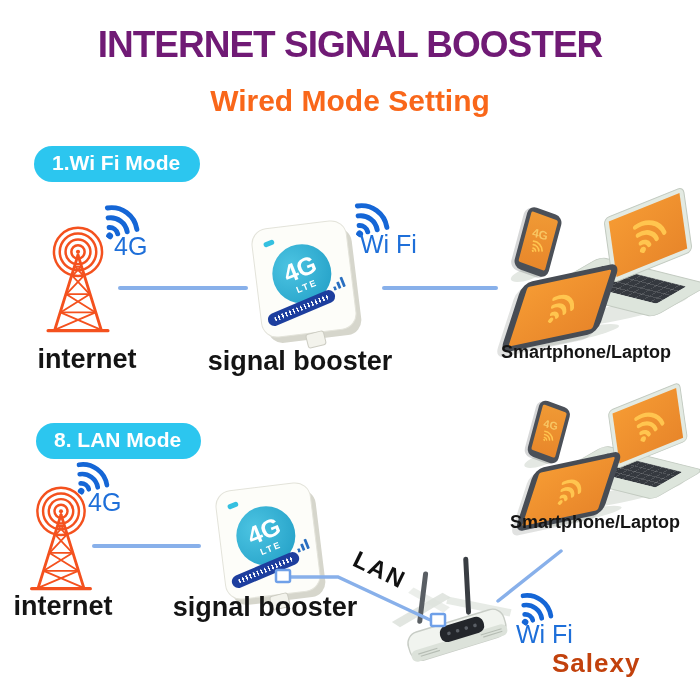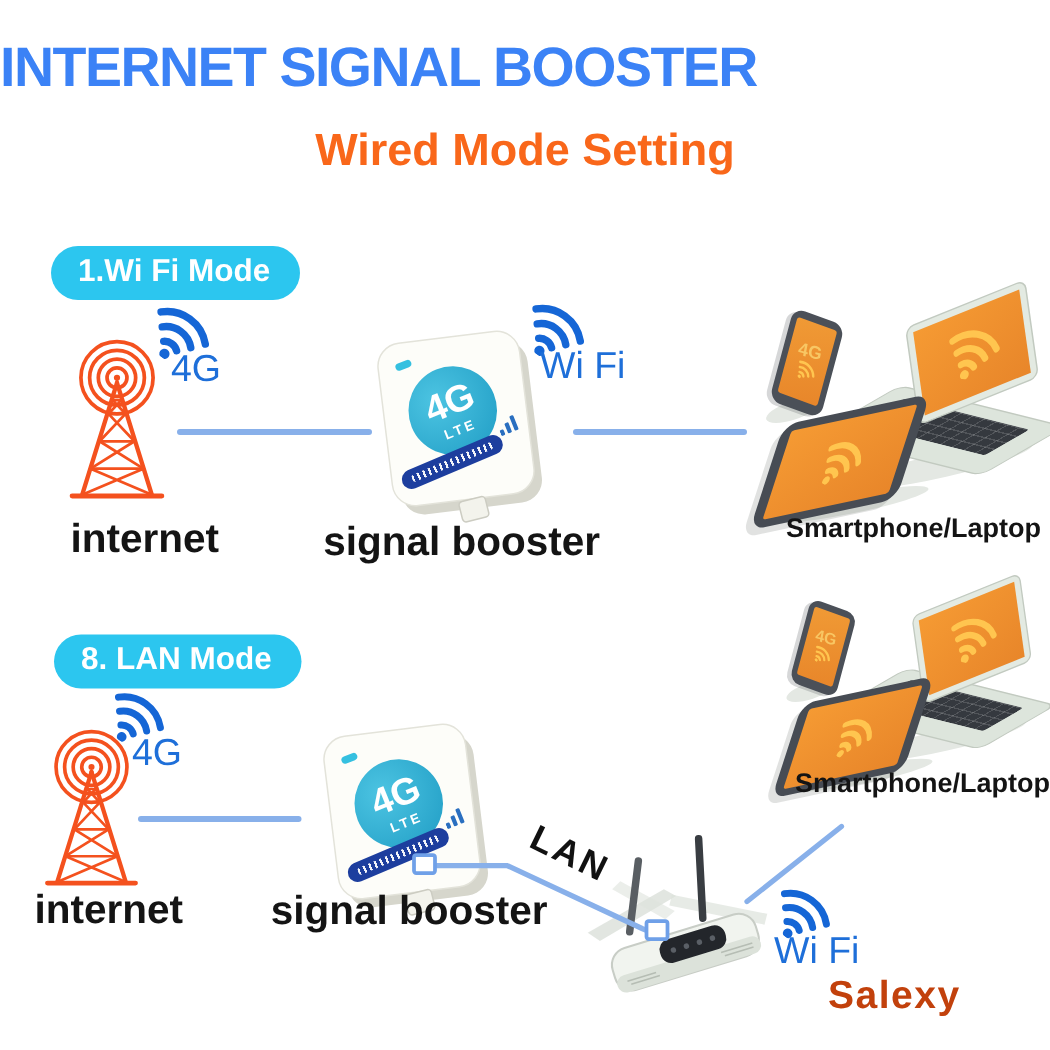--- a/index.html
+++ b/index.html
@@ -2,38 +2,38 @@
 <html><head>
 <meta charset="utf-8">
 <style>
   html,body{margin:0;padding:0;background:#ffffff;}
   .canvas{
     position:relative;width:700px;height:700px;background:#ffffff;overflow:hidden;
     font-family:"Liberation Sans", sans-serif;
   }
   
   .title{
-    position:absolute;left:0;top:24px;width:700px;text-align:left;
-    font-size:37px;font-weight:bold;letter-spacing:-1px;color:#3b82f6;
+    position:absolute;left:0;top:24px;width:700px;text-align:center;
+    font-size:37px;font-weight:bold;letter-spacing:-1px;color:#701a75;
   }
   .subtitle{
     position:absolute;left:0;top:84px;width:700px;text-align:center;
     font-size:30px;font-weight:bold;color:#f9671a;
   }
   .watermark{
     position:absolute;left:552px;top:648px;font-size:26px;font-weight:bold;
     color:#c2410c;letter-spacing:1px;z-index:8;
   }
   
   .pill{
     position:absolute;background:#2cc6ef;color:#ffffff;font-weight:bold;
     font-size:21px;padding:5px 20px 7px 18px;border-radius:22px;z-index:5;white-space:nowrap;
   }
   
-  .lbl{position:absolute;color:#141414;font-weight:bold;z-index:5;text-align:right;}
+  .lbl{position:absolute;color:#141414;font-weight:bold;z-index:5;text-align:center;}
   .lbl-big{font-size:27px;}
   .lbl-mid{font-size:18px;}
   .sig{position:absolute;color:#1e6fd9;font-size:25px;z-index:5;white-space:nowrap;}
   .lan-lbl{
     position:absolute;left:352px;top:556px;font-size:24px;font-weight:bold;color:#111;
     transform:rotate(26deg);letter-spacing:2px;z-index:7;
   }
   
   svg.wifi{display:block;}
   .wifi-blue{color:#1566d6;}
@@ -166,21 +166,21 @@
     <g stroke="#88b0ea" stroke-width="4" stroke-linecap="round" fill="none">
       <line x1="120" y1="288" x2="246" y2="288"></line>
       <line x1="384" y1="288" x2="496" y2="288"></line>
       <line x1="94" y1="546" x2="199" y2="546"></line>
     </g>
   </svg>
 
   <div class="title">INTERNET SIGNAL BOOSTER</div>
   <div class="subtitle">Wired Mode Setting</div>
 
-  <div class="pill" style="left:34px;top:164px;">1.Wi Fi Mode</div>
+  <div class="pill" style="left:34px;top:146px;">1.Wi Fi Mode</div>
 
   <svg class="tower" style="left:36px;top:222px;width:84px;height:112px;">
       <use href="#tower"></use>
     </svg>
   <svg class="wifi wifi-blue wifi-rot" style="position:absolute;left:96px;top:204px;width:46px;height:38px;z-index:5;">
       <use href="#wifi"></use>
     </svg>
   <div class="sig" style="left:114px;top:232px;">4G</div>
   <div class="lbl lbl-big" style="left:28px;top:344px;width:118px;">internet</div>
 

